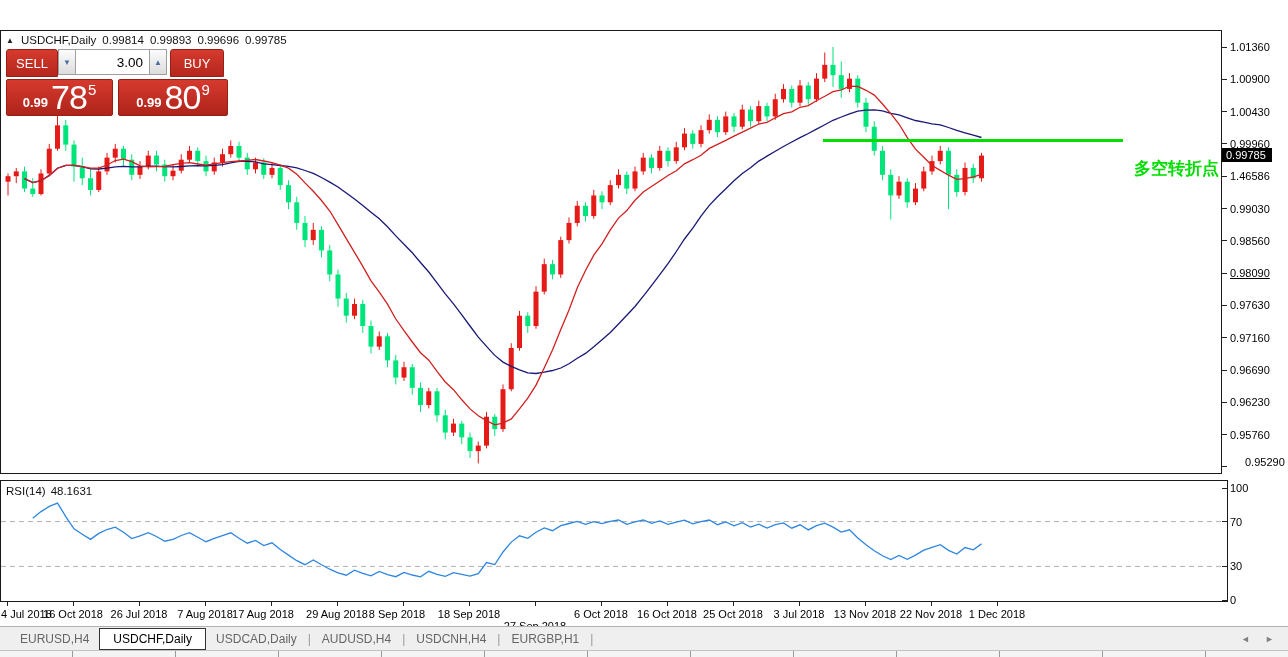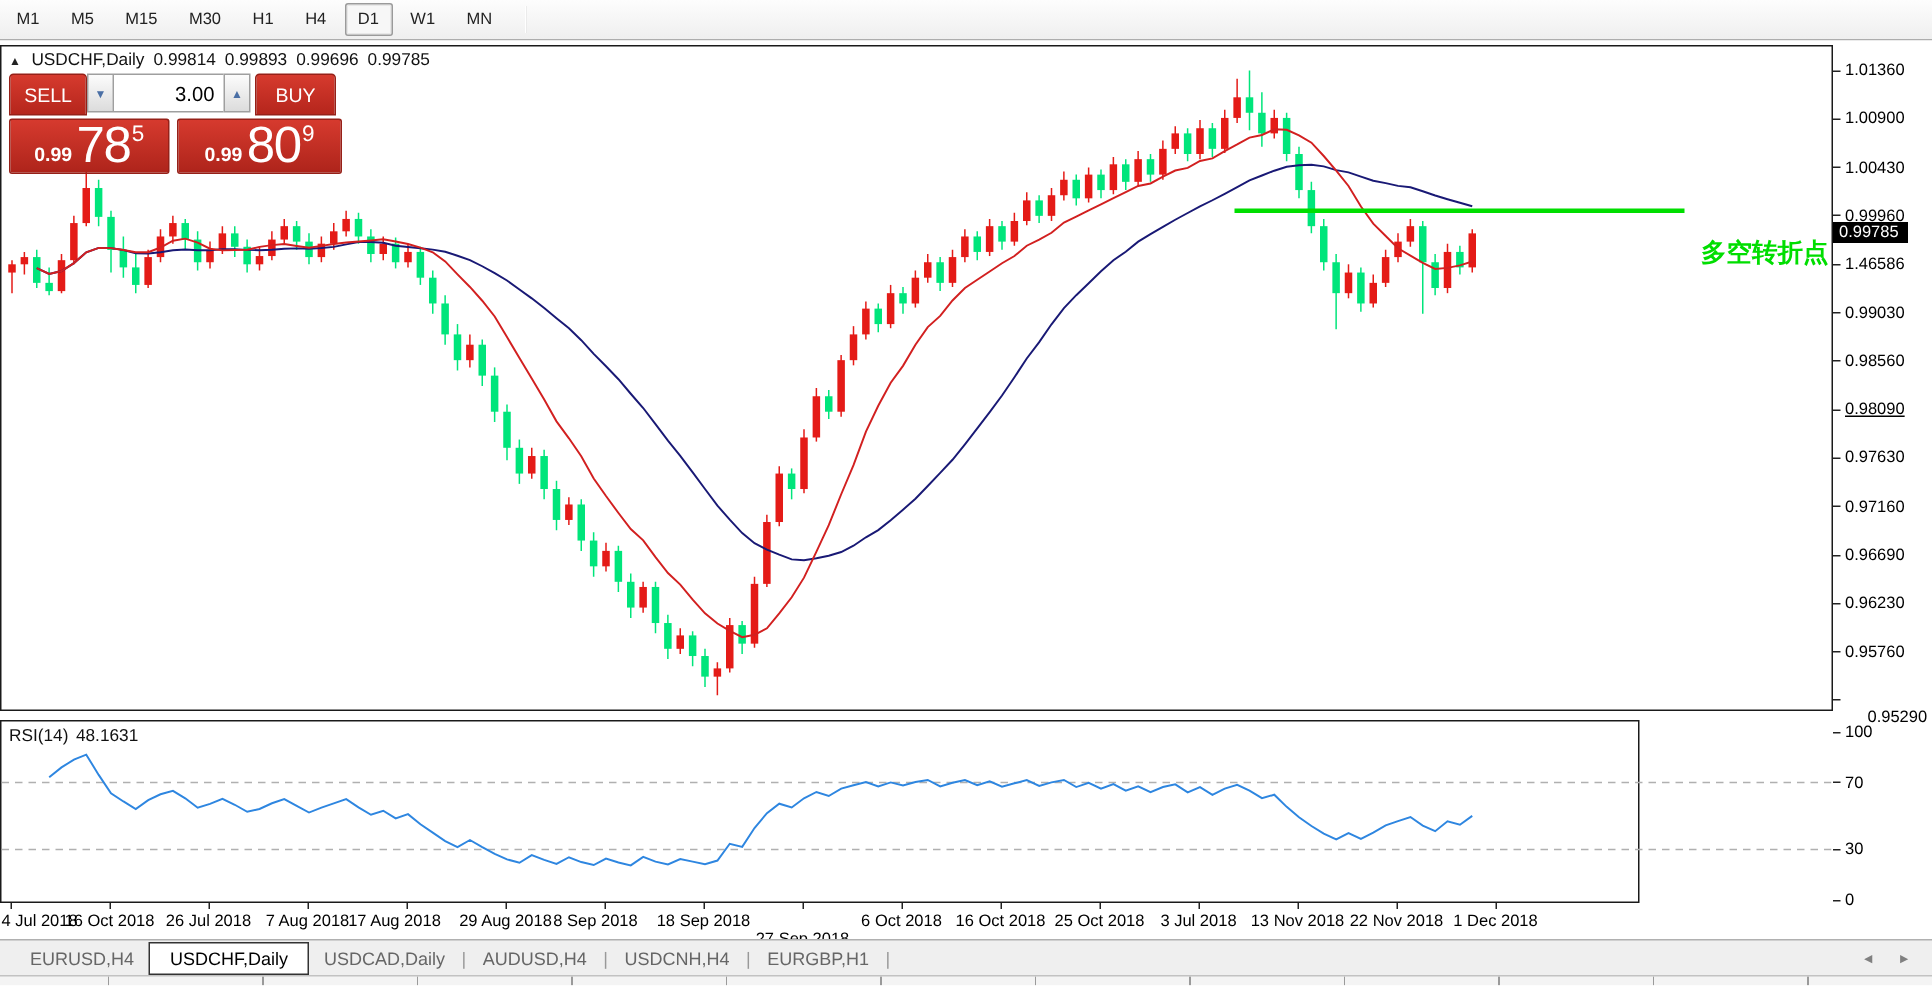--- a/index.html
+++ b/index.html
@@ -13,21 +13,21 @@
              display:flex; align-items:center; padding-left:2px; }
   .tf-btn { font-size:11px; color:#222; padding:4px 8px; margin-right:3px; border:1px solid transparent;
             border-radius:2px; cursor:default; }
   .tf-btn.active { background:#f7f7f7; border:1px solid #9a9a9a; box-shadow:inset 0 0 0 1px #e8e8e8; }
   .tb-sep { width:1px; height:18px; background:#b5b5b5; margin-left:10px; border-right:1px solid #fff; }
 
   
   .chart-area { position:absolute; left:0; top:27px; width:1288px; height:599px; background:#fff; }
   .price-pane { position:absolute; left:0; top:3px; width:1222px; height:444px;
                 background:#fff; border:1px solid #1a1a1a; }
-  .rsi-pane   { position:absolute; left:0; top:453px; width:1093px; height:122px;
+  .rsi-pane   { position:absolute; left:0; top:453px; width:1228px; height:122px;
                 background:#fff; border:1px solid #1a1a1a; }
   .splitter   { position:absolute; left:0; top:447px; width:1288px; height:6px; cursor:row-resize; }
 
   .chart-header { position:absolute; left:5px; top:3px; font-size:11.5px; color:#111;
                   display:flex; align-items:center; gap:6px; white-space:nowrap; }
   .chart-header .tri { font-size:8px; color:#222; margin-right:1px; }
 
   .rsi-label { position:absolute; left:5px; top:4px; font-size:11.5px; color:#111; display:flex; gap:5px; }
 
   .annotation { position:absolute; left:1120px; top:126px; width:98px; text-align:right;
@@ -74,32 +74,20 @@
                border-top:1px solid #c2c2c2;
                background-image:repeating-linear-gradient(90deg,#f4f4f4 0,#f4f4f4 102px,#9a9a9a 102px,#9a9a9a 103px);
                background-position:-30px 0; }
   svg { display:block; }
 </style>
 </head>
 <body>
 
 <div class="app">
 
-  <div class="toolbar" id="toolbar">
-      <div class="tf-btn">M1</div>
-      <div class="tf-btn">M5</div>
-      <div class="tf-btn">M15</div>
-      <div class="tf-btn">M30</div>
-      <div class="tf-btn">H1</div>
-      <div class="tf-btn">H4</div>
-      <div class="tf-btn active">D1</div>
-      <div class="tf-btn">W1</div>
-      <div class="tf-btn">MN</div>
-      <div class="tb-sep"></div>
-    </div>
 
   <div class="chart-area" id="chart-area">
 
     <div class="price-pane">
       <svg id="price-svg" width="1220" height="442" viewBox="0 0 1220 442">
           <g>
             <line x1="7" y1="142.45106382978778" x2="7" y2="164.44255319148976" stroke="#e41b17" stroke-width="1"></line>
             <rect x="4.5" y="145.20000000000024" width="5" height="5.497872340425687" fill="#e41b17"></rect>
             <line x1="15.25" y1="136.9531914893621" x2="15.25" y2="152.07234042553216" stroke="#e41b17" stroke-width="1"></line>
             <rect x="12.75" y="140.38936170212767" width="5" height="4.810638297872572" fill="#e41b17"></rect>
@@ -415,21 +403,21 @@
       <div class="ax-label" style="top: 272.4px;">0.97630</div>
       <div class="ax-tick" style="top: 310.2px;"></div>
       <div class="ax-label" style="top: 304.7px;">0.97160</div>
       <div class="ax-tick" style="top: 342.5px;"></div>
       <div class="ax-label" style="top: 337px;">0.96690</div>
       <div class="ax-tick" style="top: 374.8px;"></div>
       <div class="ax-label" style="top: 369.3px;">0.96230</div>
       <div class="ax-tick" style="top: 407.1px;"></div>
       <div class="ax-label" style="top: 401.6px;">0.95760</div>
       <div class="ax-tick" style="top: 439.4px;"></div>
-      <div class="ax-label" style="top: 445px; padding-left: 15px;">0.95290</div>
+      <div class="ax-label" style="top: 429px; padding-left: 15px;">0.95290</div>
       <div class="price-tag" style="top: 121.239px;">0.99785</div>
       <div class="ax-tick" style="top: 460.5px;"></div>
       <div class="ax-label" style="top: 455px;">100</div>
       <div class="ax-tick" style="top: 494.1px;"></div>
       <div class="ax-label" style="top: 488.6px;">70</div>
       <div class="ax-tick" style="top: 538.9px;"></div>
       <div class="ax-label" style="top: 533.4px; text-align: center;">30</div>
       <div class="ax-tick" style="top: 572.5px;"></div>
       <div class="ax-label" style="top: 567px;">0</div>
       <div class="dt-tick" style="left: 7px;"></div>

